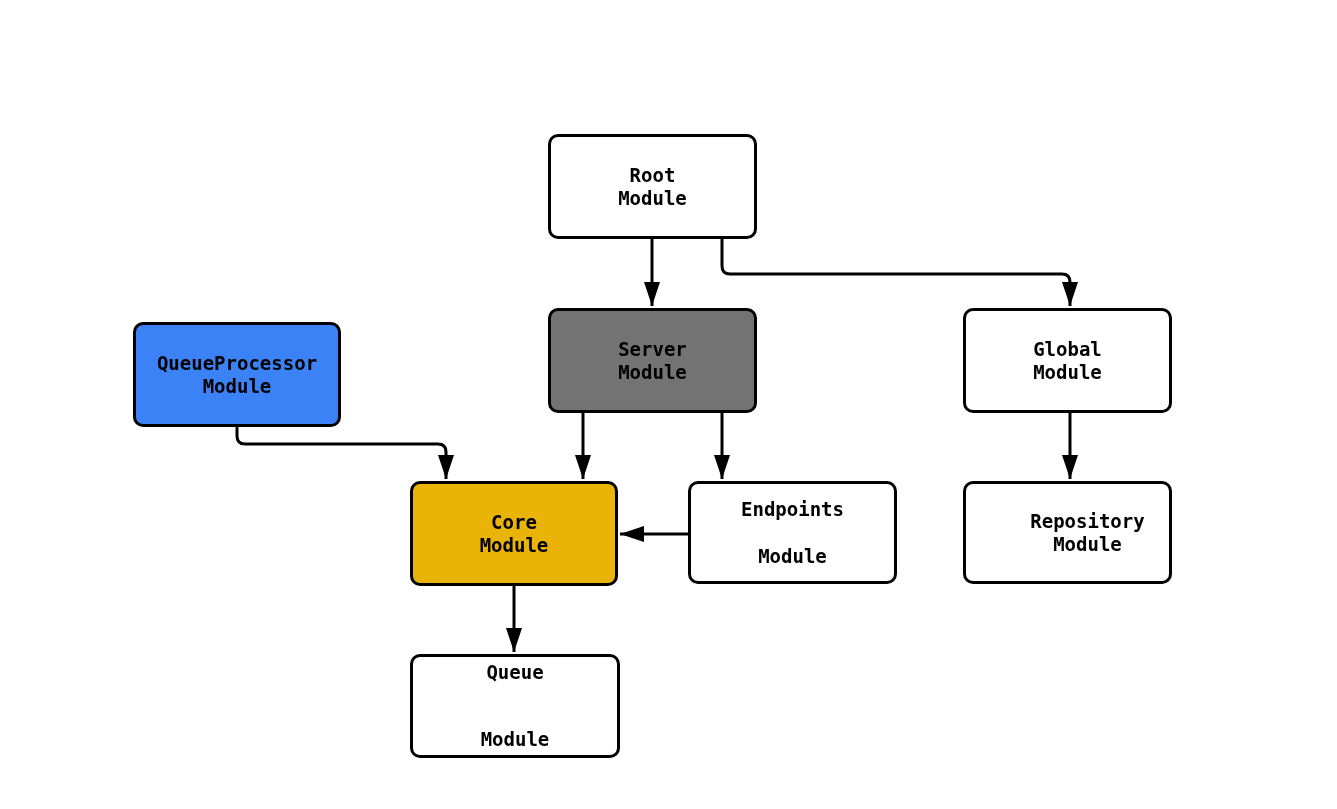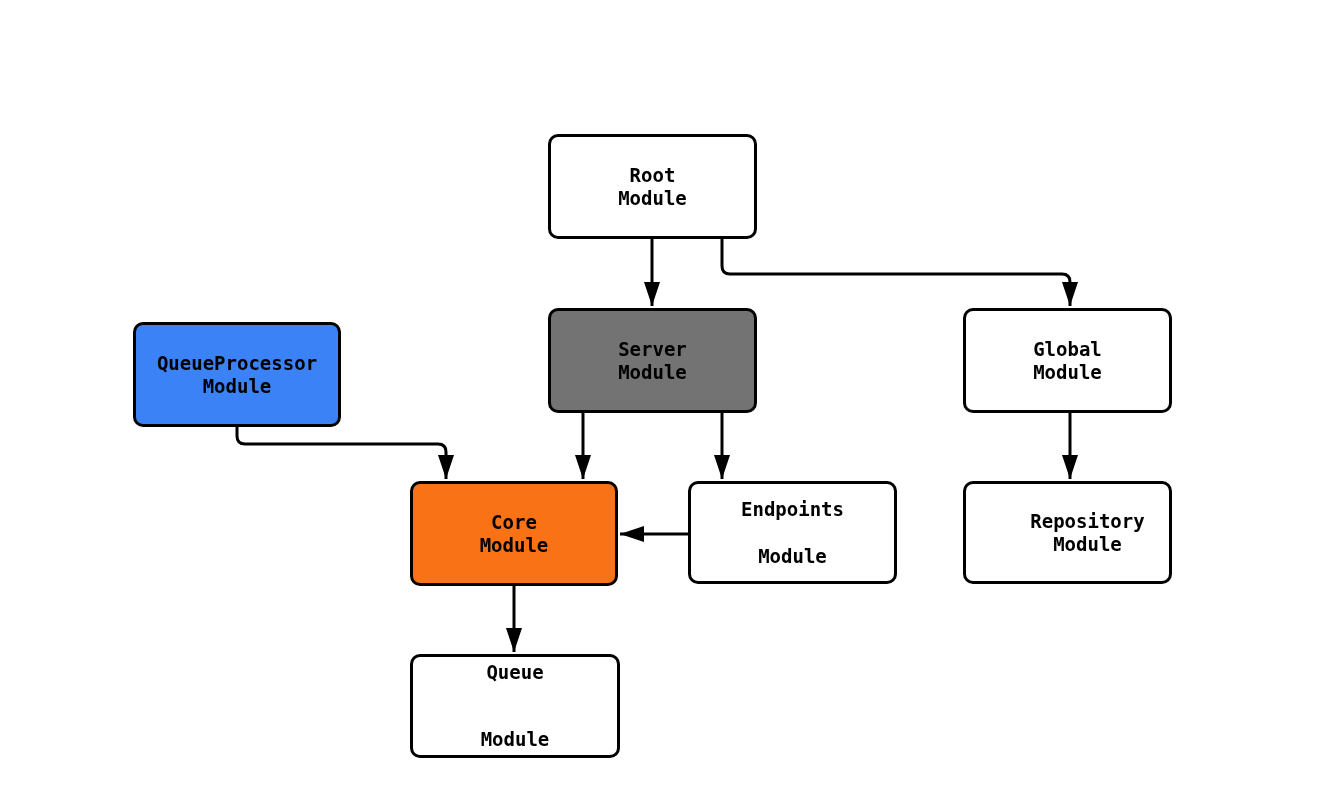--- a/index.html
+++ b/index.html
@@ -72,21 +72,21 @@
         <span class="line">Module</span>
       </div>
       <div class="node" style="left: 548px; top: 267px; width: 209px; height: 105px; border-color: rgb(0, 0, 0); background: #737373;">
         <span class="line">Server</span>
         <span class="line">Module</span>
       </div>
       <div class="node" style="left: 963px; top: 267px; width: 209px; height: 105px; border-color: rgb(0, 0, 0); background: rgb(255, 255, 255);">
         <span class="line">Global</span>
         <span class="line">Module</span>
       </div>
-      <div class="node" style="left: 410px; top: 440px; width: 208px; height: 105px; border-color: rgb(0, 0, 0); background: #f97316; justify-content: center;">
+      <div class="node" style="left: 410px; top: 440px; width: 208px; height: 105px; border-color: rgb(0, 0, 0); background: #eab308; justify-content: center;">
         <span class="line">Core</span>
         <span class="line">Module</span>
       </div>
       <div class="node" style="left: 688px; top: 440px; width: 209px; height: 103px; border-color: rgb(0, 0, 0); background: rgb(255, 255, 255); gap: 24px;">
         <span class="line">Endpoints</span>
         <span class="line">Module</span>
       </div>
       <div class="node" style="left: 963px; top: 440px; width: 209px; height: 103px; border-color: rgb(0, 0, 0); background: rgb(255, 255, 255); padding-left: 40px;">
         <span class="line">Repository</span>
         <span class="line">Module</span>

